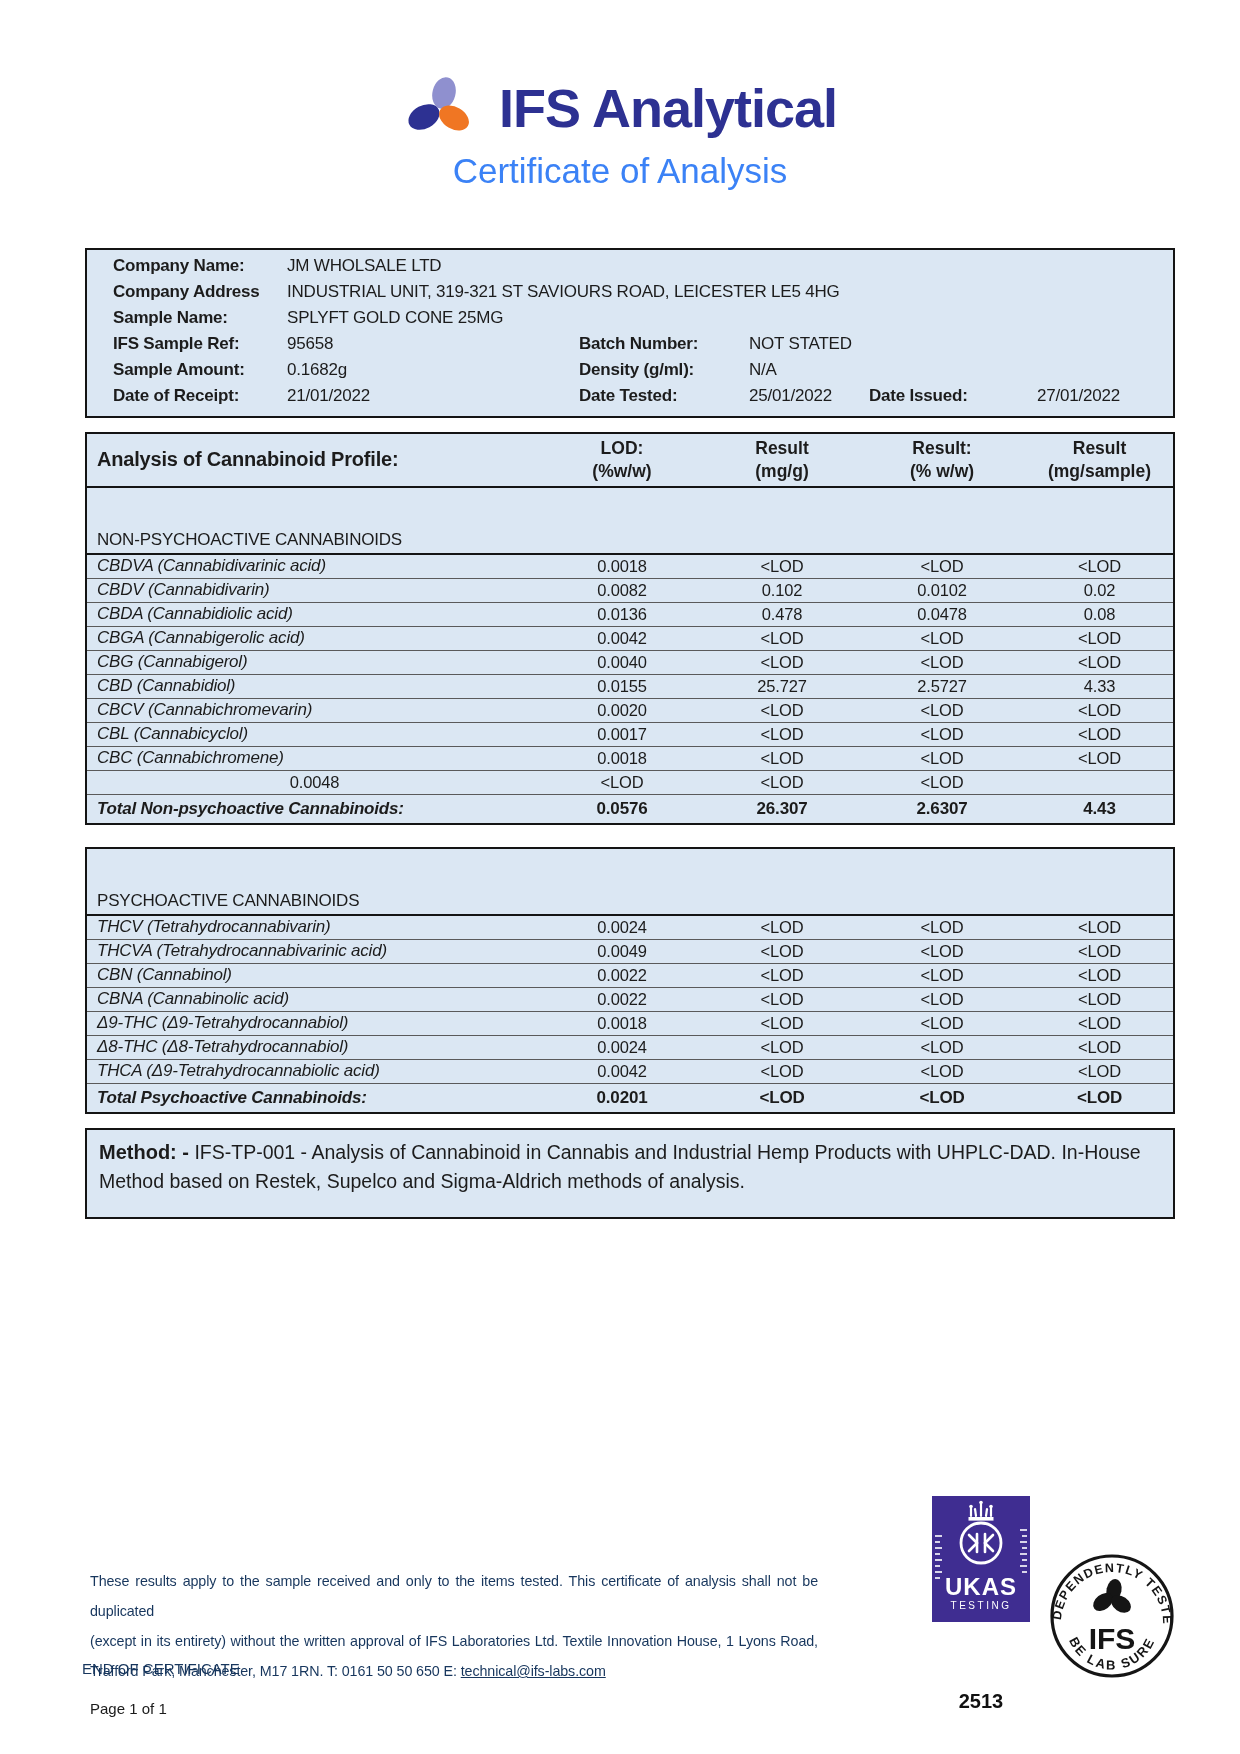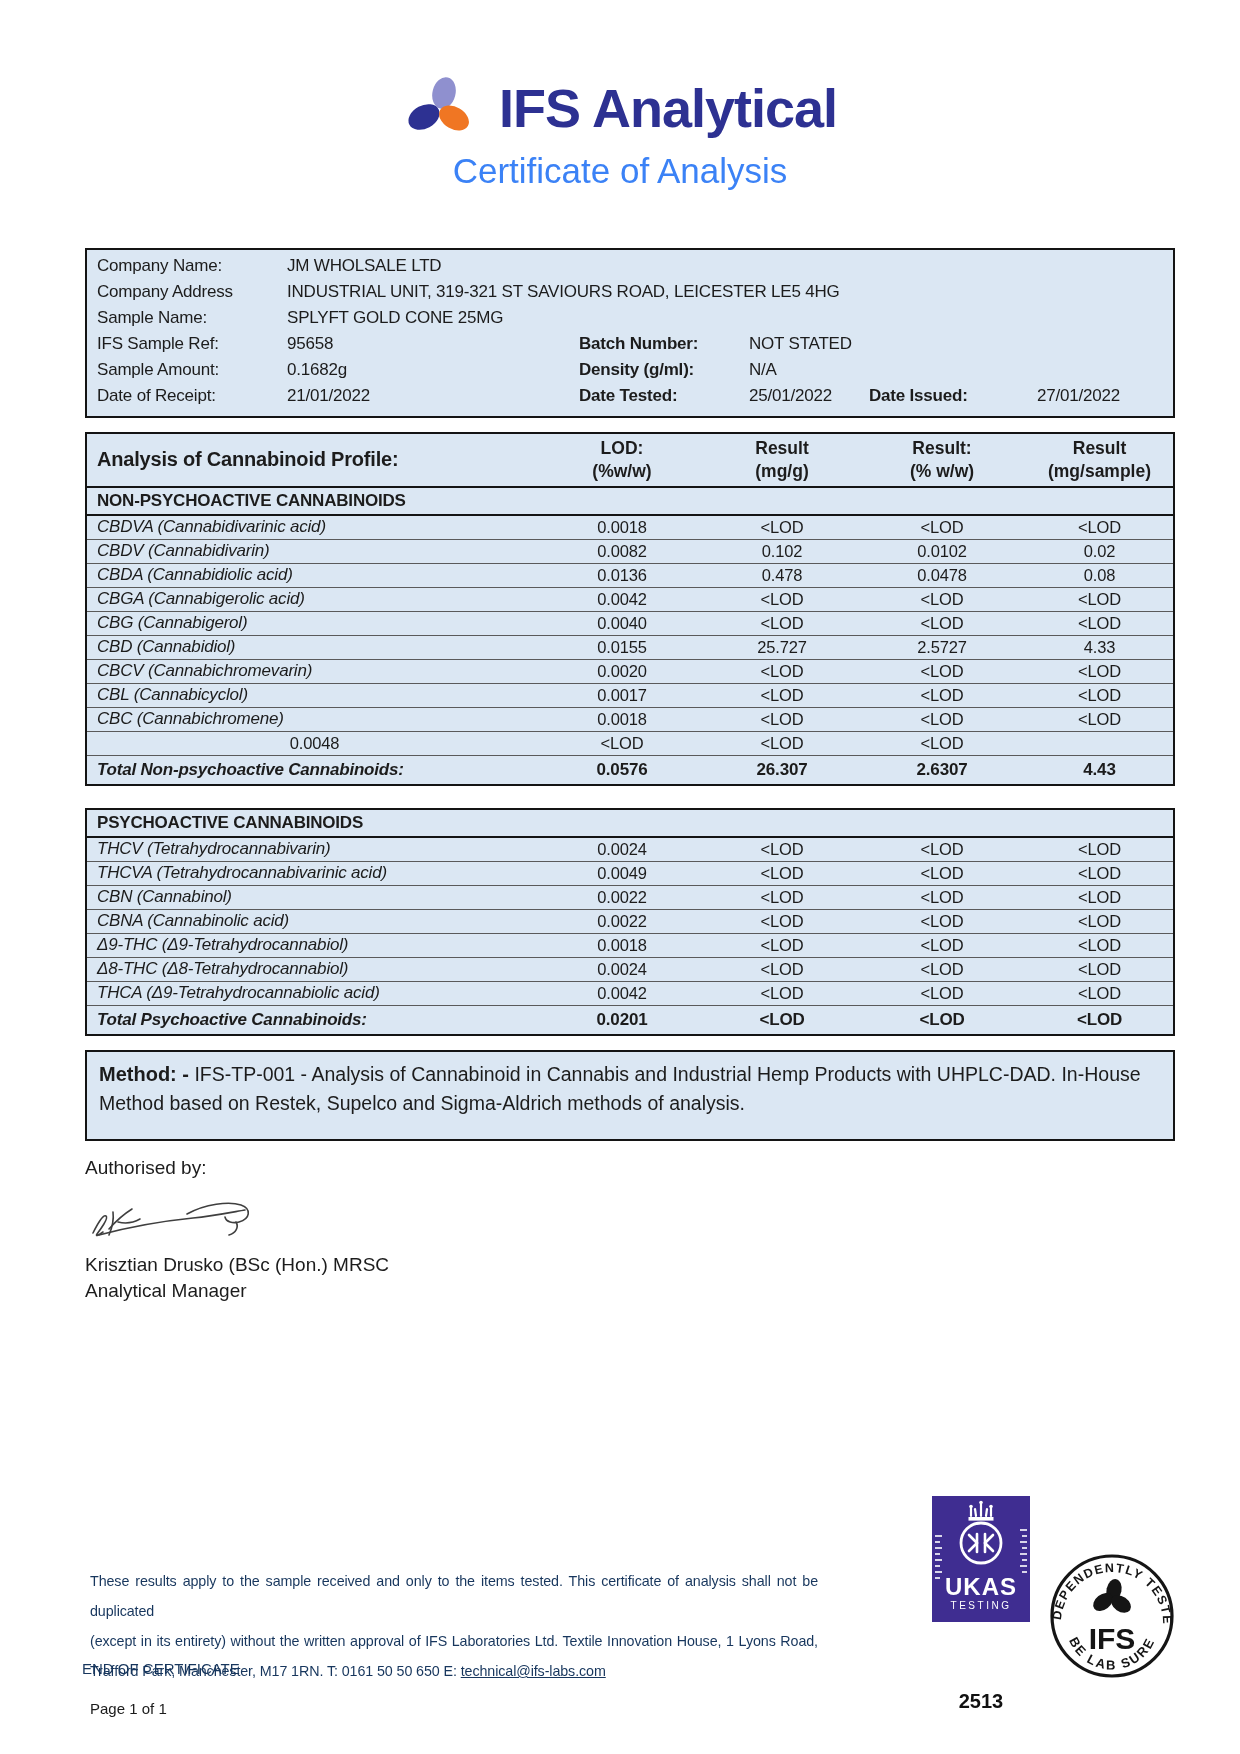--- a/index.html
+++ b/index.html
@@ -14,35 +14,35 @@
   
   .brand-row{display:flex;justify-content:center;align-items:center;gap:22px;padding-top:76px;}
   .brand-text{font-size:54px;font-weight:bold;color:var(--navy);letter-spacing:-1px;}
   .doc-title{text-align:center;font-size:35px;color:#3b82f6;margin-top:10px;line-height:1.2;}
 
   .content{width:1090px;margin-left:85px;}
 
   
   .info-box{margin-top:56px;border:2.5px solid var(--border);background:var(--blue);padding:6px 0 4px;}
   .info-row{position:relative;height:26px;font-size:17px;letter-spacing:-0.2px;}
-  .info-row .lbl{position:absolute;font-weight:normal;left:10px;white-space:nowrap;}
+  .info-row .lbl{position:absolute;font-weight:bold;left:26px;white-space:nowrap;}
   .info-row .v1{position:absolute;left:200px;white-space:nowrap;}
   .info-row .l2{position:absolute;left:492px;font-weight:bold;white-space:nowrap;}
   .info-row .v2{position:absolute;left:662px;white-space:nowrap;}
   .info-row .l3{position:absolute;left:782px;font-weight:bold;white-space:nowrap;}
   .info-row .v3{position:absolute;left:950px;white-space:nowrap;}
 
   
   .an-table{border:2.5px solid var(--border);background:var(--blue);}
   .mt1{margin-top:14px;} .mt2{margin-top:22px;}
   .grid5{display:grid;grid-template-columns:455px 160px 160px 160px 155px;}
   .t-head{border-bottom:2.5px solid var(--border);padding:3px 0;}
   .t-title{font-size:20px;font-weight:bold;padding-left:10px;align-self:center;letter-spacing:-0.2px;}
   .t-colhead{text-align:center;font-weight:bold;font-size:17.5px;line-height:1.3;align-self:center;}
-  .t-section{font-weight:bold;font-size:17px;padding:3px 0 3px 10px;border-bottom:2.5px solid var(--border);letter-spacing:-0.2px;}
+  .t-section{font-weight:normal;font-size:17px;padding:3px 0 3px 10px;border-bottom:2.5px solid var(--border);letter-spacing:-0.2px;margin-top:39px;}
   .t-row{height:23px;align-items:center;font-size:17px;border-bottom:1px solid var(--line);letter-spacing:-0.2px;}
   .t-row:last-child{border-bottom:none;}
   .t-row.total{height:28px;font-weight:bold;}
   .cname{padding-left:10px;white-space:nowrap;font-style:italic;}
   .cnum{text-align:center;font-size:16.5px;}
   .t-row.total .cnum{font-size:17px;}
 
   
   .method-box{margin-top:14px;border:2.5px solid var(--border);background:var(--blue);
               padding:8px 12px 22px;font-size:19.5px;line-height:1.45;}
@@ -275,40 +275,20 @@
           <div class="cnum">&lt;LOD</div>
           <div class="cnum">&lt;LOD</div>
           <div class="cnum">&lt;LOD</div>
         </div>
     </div>
 
     <div class="method-box">
       <span class="method-label">Method: -</span><span> IFS-TP-001 - Analysis of Cannabinoid in Cannabis and Industrial Hemp Products with UHPLC-DAD. In-House Method based on Restek, Supelco and Sigma-Aldrich methods of analysis.</span>
     </div>
 
-    <div class="auth">
-      <div>Authorised by:</div>
-      <div class="sig">
-        <svg width="185" height="56" viewBox="0 0 185 56">
-          <g fill="none" stroke="#3f3f3f" stroke-width="1.6" stroke-linecap="round">
-            <path d="M6,46 C10,38 16,27 19,29 C22,31 13,43 10,47 C8,50 12,48 16,45"></path>
-            <path d="M26,25 C27,33 25,41 22,48"></path>
-            <path d="M22,42 C29,34 37,27 45,22"></path>
-            <path d="M31,35 C39,37 46,36 53,32"></path>
-            <path d="M12,48 C42,40 76,34 106,31 C126,29 146,25 158,23"></path>
-            <path d="M100,27 C118,17 142,14 154,18 C165,22 163,32 152,35 C146,36.5 139,35 138,30"></path>
-            <path d="M149,35 C152,40 149,46 142,48"></path>
-          </g>
-        </svg>
-      </div>
-      <div class="auth-name">
-        <div>Krisztian Drusko (BSc (Hon.) MRSC</div>
-        <div>Analytical Manager</div>
-      </div>
-    </div>
   </div>
 
   <div class="disclaimer">
     <div class="jl">These results apply to the sample received and only to the items tested. This certificate of analysis shall not be duplicated</div>
     <div class="jl">(except in its entirety) without the written approval of IFS Laboratories Ltd. Textile Innovation House, 1 Lyons Road,</div>
     <div><span>Trafford Park, Manchester, M17 1RN. T: 0161 50 50 650 E: </span><a class="email-link">technical@ifs-labs.com</a></div>
   </div>
 
   <div class="end-cert">END OF CERTIFICATE</div>
   <div class="page-num">Page 1 of 1</div>

